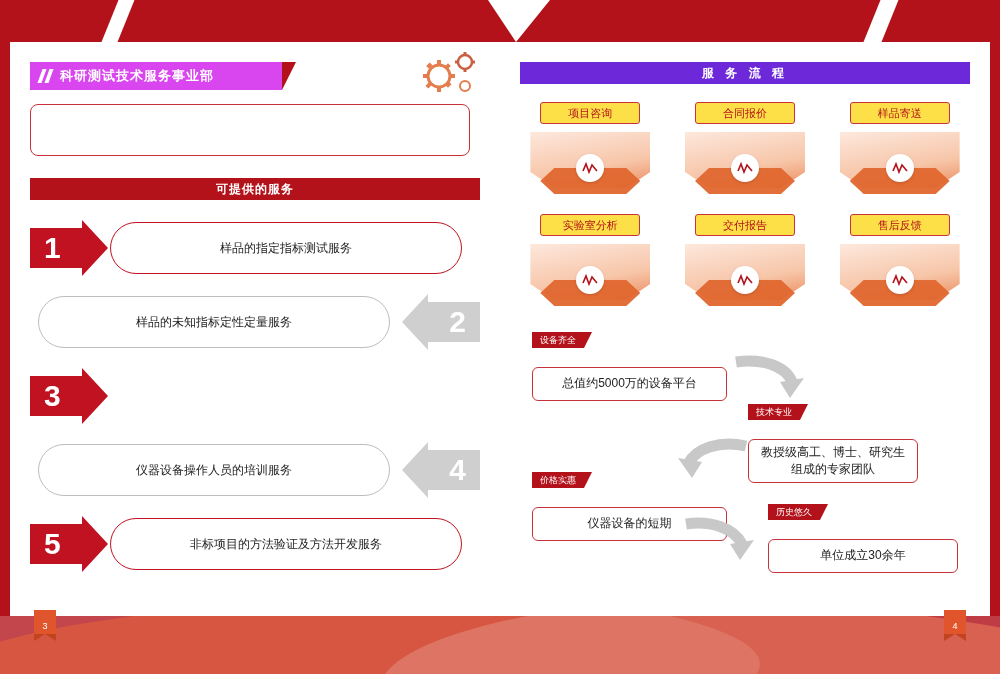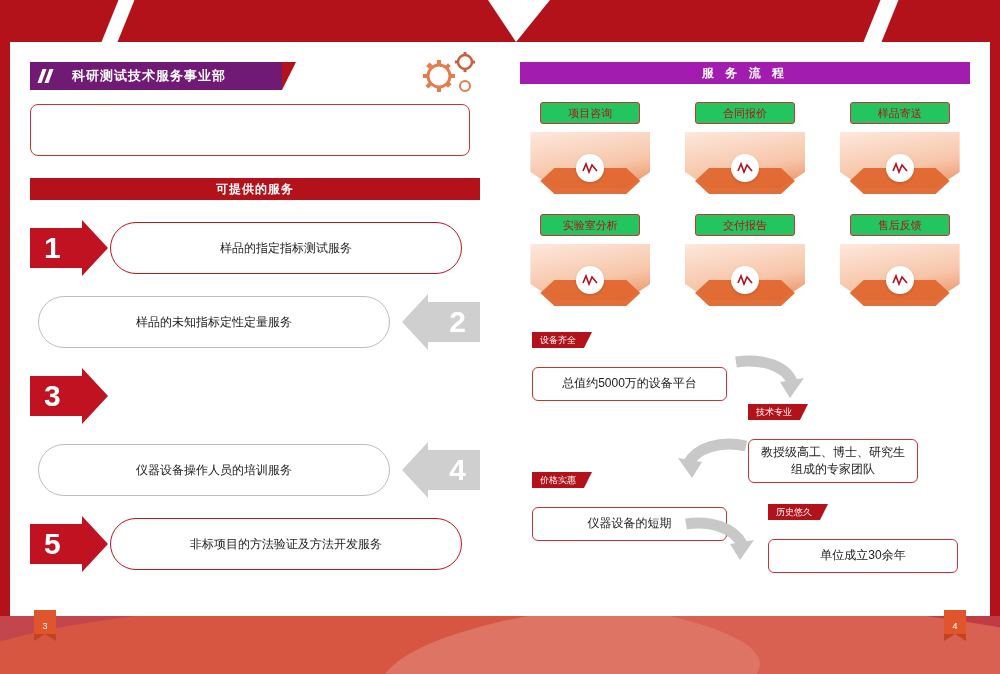--- a/index.html
+++ b/index.html
@@ -32,21 +32,21 @@
 
   
   .pagenum{position:absolute;bottom:40px;width:22px;height:24px;background:#e0552c;color:#fff;
      font-size:9px;display:flex;align-items:flex-end;justify-content:center;padding-bottom:3px;box-sizing:border-box;}
   .pagenum:after{content:"";position:absolute;left:0;bottom:-7px;border-left:11px solid #c2431f;border-right:11px solid #c2431f;border-bottom:7px solid transparent;}
   #pn-left{left:34px;}
   #pn-right{right:34px;}
 
   
   .left-col{position:absolute;left:30px;top:62px;width:450px;}
-  .dept-banner{position:relative;width:252px;height:28px;background:#701a75;display:flex;align-items:center;gap:12px;}
+  .dept-banner{position:relative;width:252px;height:28px;background:#d946ef;display:flex;align-items:center;}
   .dept-banner:after{content:"";position:absolute;right:-14px;top:0;width:0;height:0;
      border-top:28px solid #b3121b;border-right:14px solid transparent;}
   .slashes{display:flex;margin-left:10px;margin-right:6px;}
   .slashes i{display:block;width:4px;height:14px;background:#ffffff;transform:skewX(-20deg);margin-right:3px;}
   .dept-title{color:#ffffff;font-size:13px;font-weight:bold;letter-spacing:1px;}
 
   .gear-cluster{position:absolute;right:-5px;top:-12px;width:72px;height:50px;opacity:.85;}
 
   .intro-box{margin-top:14px;width:440px;height:52px;border:1px solid #c9323b;border-radius:8px;box-sizing:border-box;
      font-size:11px;color:#333;padding:8px 12px;line-height:1.5;}
@@ -64,26 +64,26 @@
      display:flex;align-items:center;justify-content:center;font-size:12px;color:#222;box-sizing:border-box;}
 
   .arrow-grey{position:absolute;right:0;top:0;width:78px;height:56px;background:#cfcfcf;
      clip-path:polygon(78px 8px,26px 8px,26px 0,0 28px,26px 56px,26px 48px,78px 48px);
      color:#fff;font-size:30px;font-weight:bold;display:flex;align-items:center;justify-content:flex-end;padding-right:14px;box-sizing:border-box;}
   .pill-grey{position:absolute;left:8px;top:2px;width:352px;height:52px;border:1.5px solid #bdbdbd;border-radius:26px;
      display:flex;align-items:center;justify-content:center;font-size:12px;color:#222;box-sizing:border-box;}
 
   
   .right-col{position:absolute;left:520px;top:62px;width:450px;}
-  .sec-header{width:450px;height:22px;background:#a21caf;color:#fff;font-size:12px;font-weight:bold;
+  .sec-header{width:450px;height:22px;background:#6d28d9;color:#fff;font-size:12px;font-weight:bold;
      display:flex;align-items:center;justify-content:center;letter-spacing:4px;}
 
   .flow-grid{margin-top:18px;display:grid;grid-template-columns:repeat(3,1fr);gap:12px 14px;}
   .flow-item{display:flex;flex-direction:column;align-items:center;}
-  .flow-label{width:98px;height:20px;border:1px solid #c9323b;border-radius:3px;background:#22c55e;color:#b3121b;
+  .flow-label{width:98px;height:20px;border:1px solid #c9323b;border-radius:3px;background:#fde047;color:#b3121b;
      font-size:11px;display:flex;align-items:center;justify-content:center;}
   .flow-art{margin-top:8px;width:120px;height:70px;position:relative;}
   .flow-art .panel{position:absolute;left:0;top:0;width:120px;height:56px;
      background:linear-gradient(170deg,#fde8dd 0%,#f7c6a9 60%,#ea8c5e 100%);
      clip-path:polygon(0 0,120px 0,120px 40px,96px 56px,24px 56px,0 40px);}
   .flow-art .plate{position:absolute;left:10px;top:36px;width:100px;height:26px;background:#e0672f;
      clip-path:polygon(14px 0,86px 0,100px 13px,86px 26px,14px 26px,0 13px);opacity:.95;}
   .flow-art .bulb{position:absolute;left:46px;top:22px;width:28px;height:28px;border-radius:50%;background:#ffffff;
      box-shadow:0 1px 3px rgba(0,0,0,.15);display:flex;align-items:center;justify-content:center;}
   .flow-art .bulb svg{display:block;}

